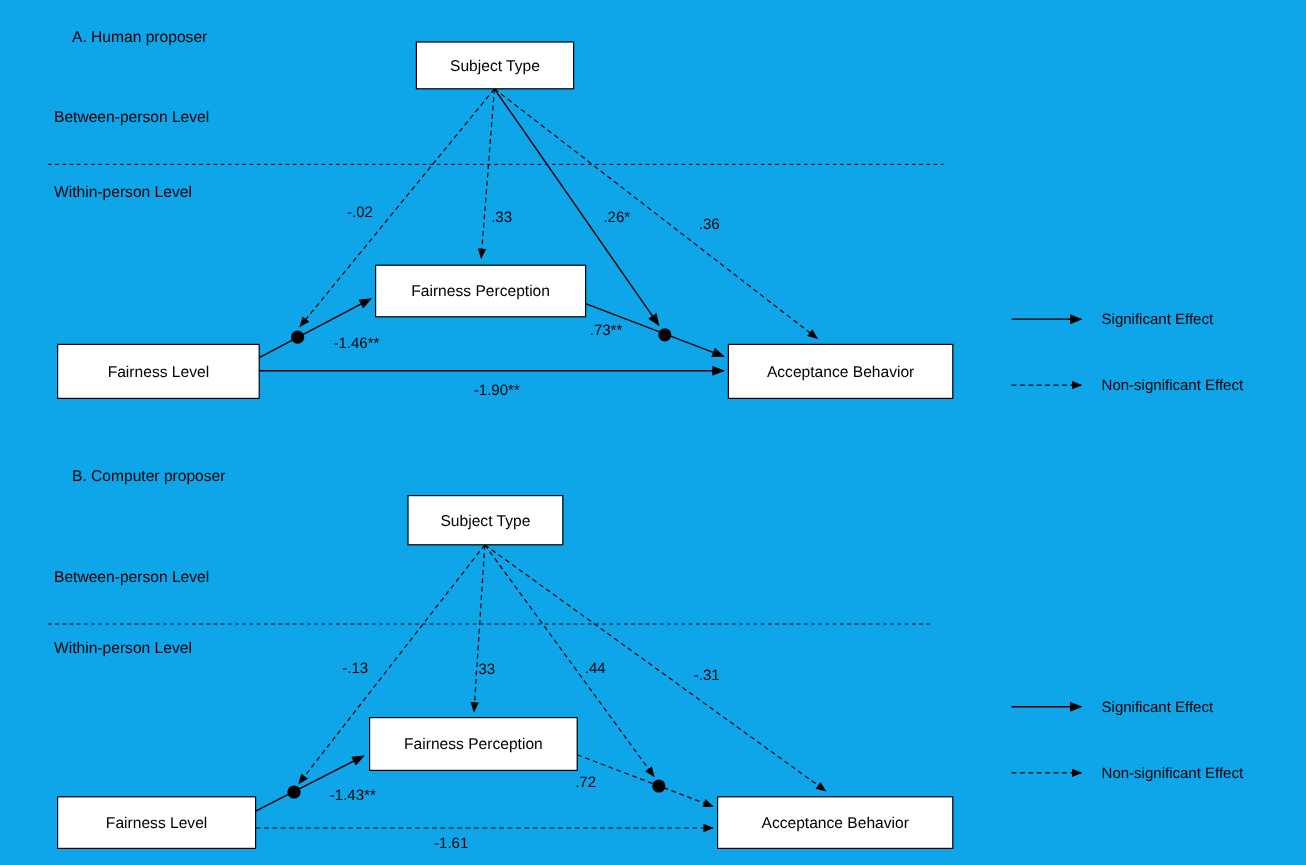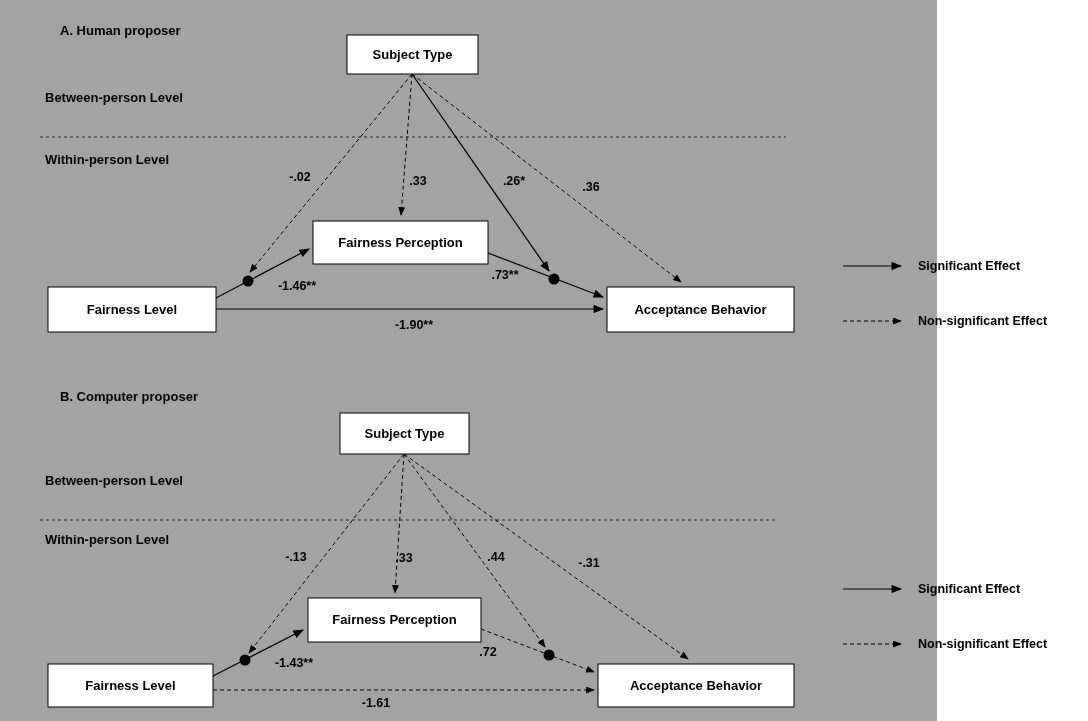--- a/index.html
+++ b/index.html
@@ -1,25 +1,24 @@
 <!DOCTYPE html>
 <html><head>
 <meta charset="utf-8">
 <style>
   html, body {
     margin: 0;
     padding: 0;
     background: #ffffff;
   }
   .figure-wrap {
-    width: 937px;
+    width: 1088px;
     height: 721px;
     position: relative;
-    background: #a3a3a3;
-    font-weight: bold;
+    background: #0ea5e9;
   }
   svg {
     font-family: "Liberation Sans", sans-serif;
   }
   .box { fill: #ffffff; stroke: #000000; stroke-width: 1; }
   .box-label { font-size: 13px; fill: #000000; text-anchor: middle; }
   .panel-title { font-size: 13px; fill: #000000; text-anchor: start; }
   .level-label { font-size: 13px; fill: #000000; text-anchor: start; }
   .coef { font-size: 12.5px; fill: #000000; text-anchor: middle; }
   .legend-label { font-size: 12.5px; fill: #000000; text-anchor: start; }

